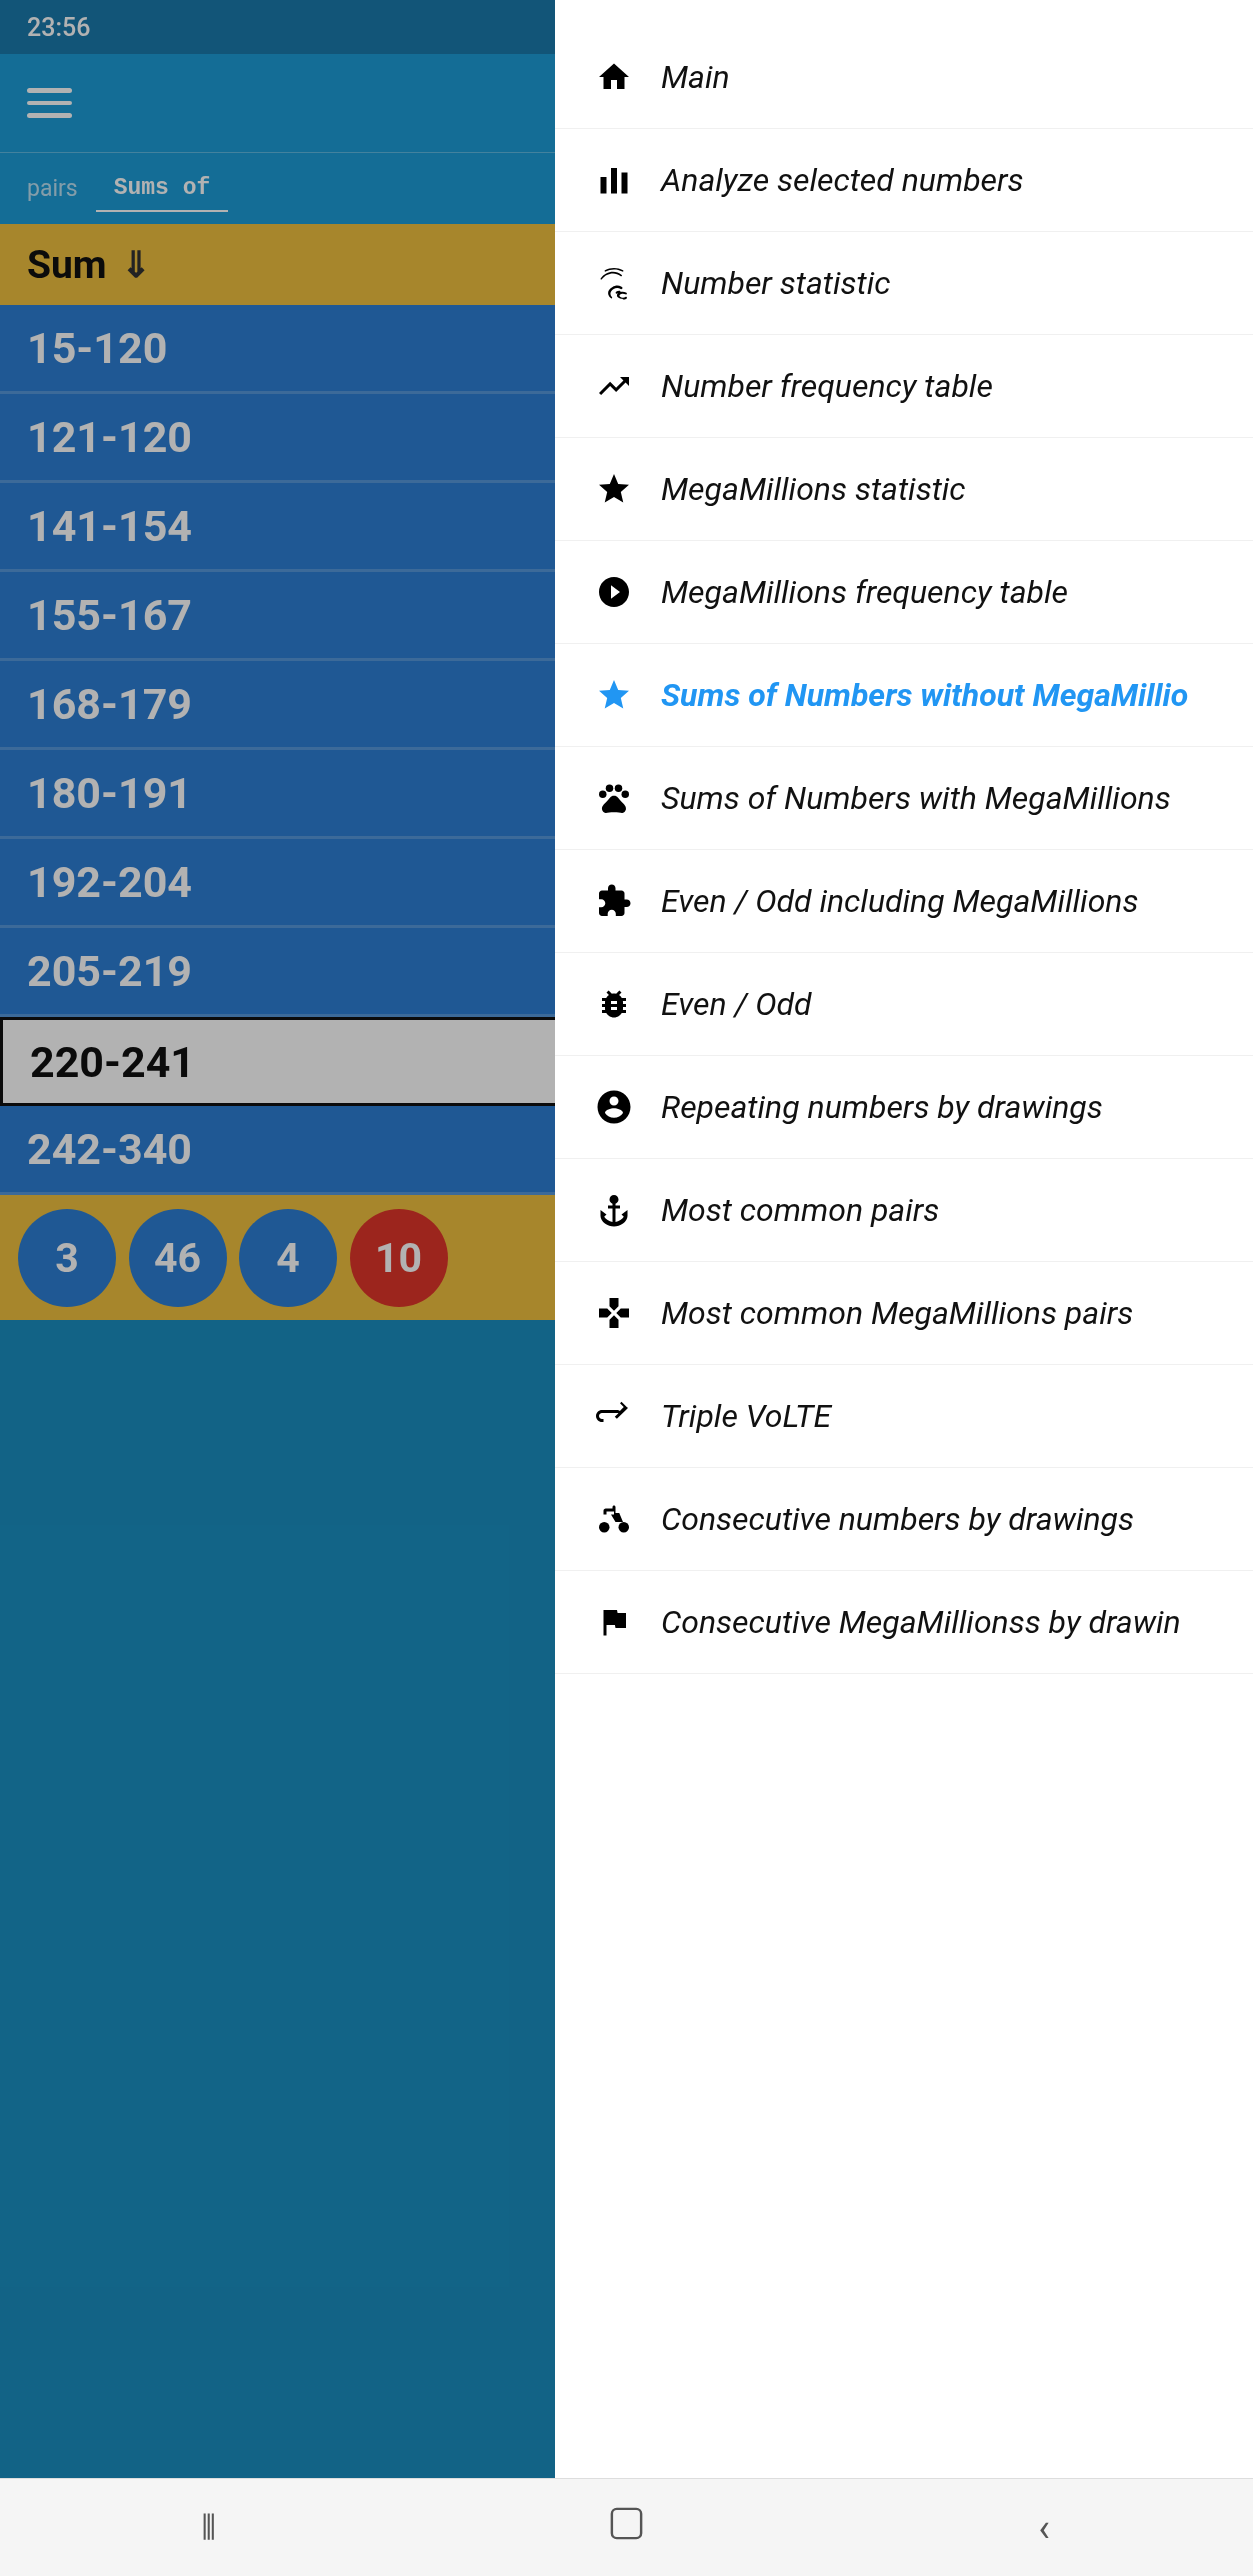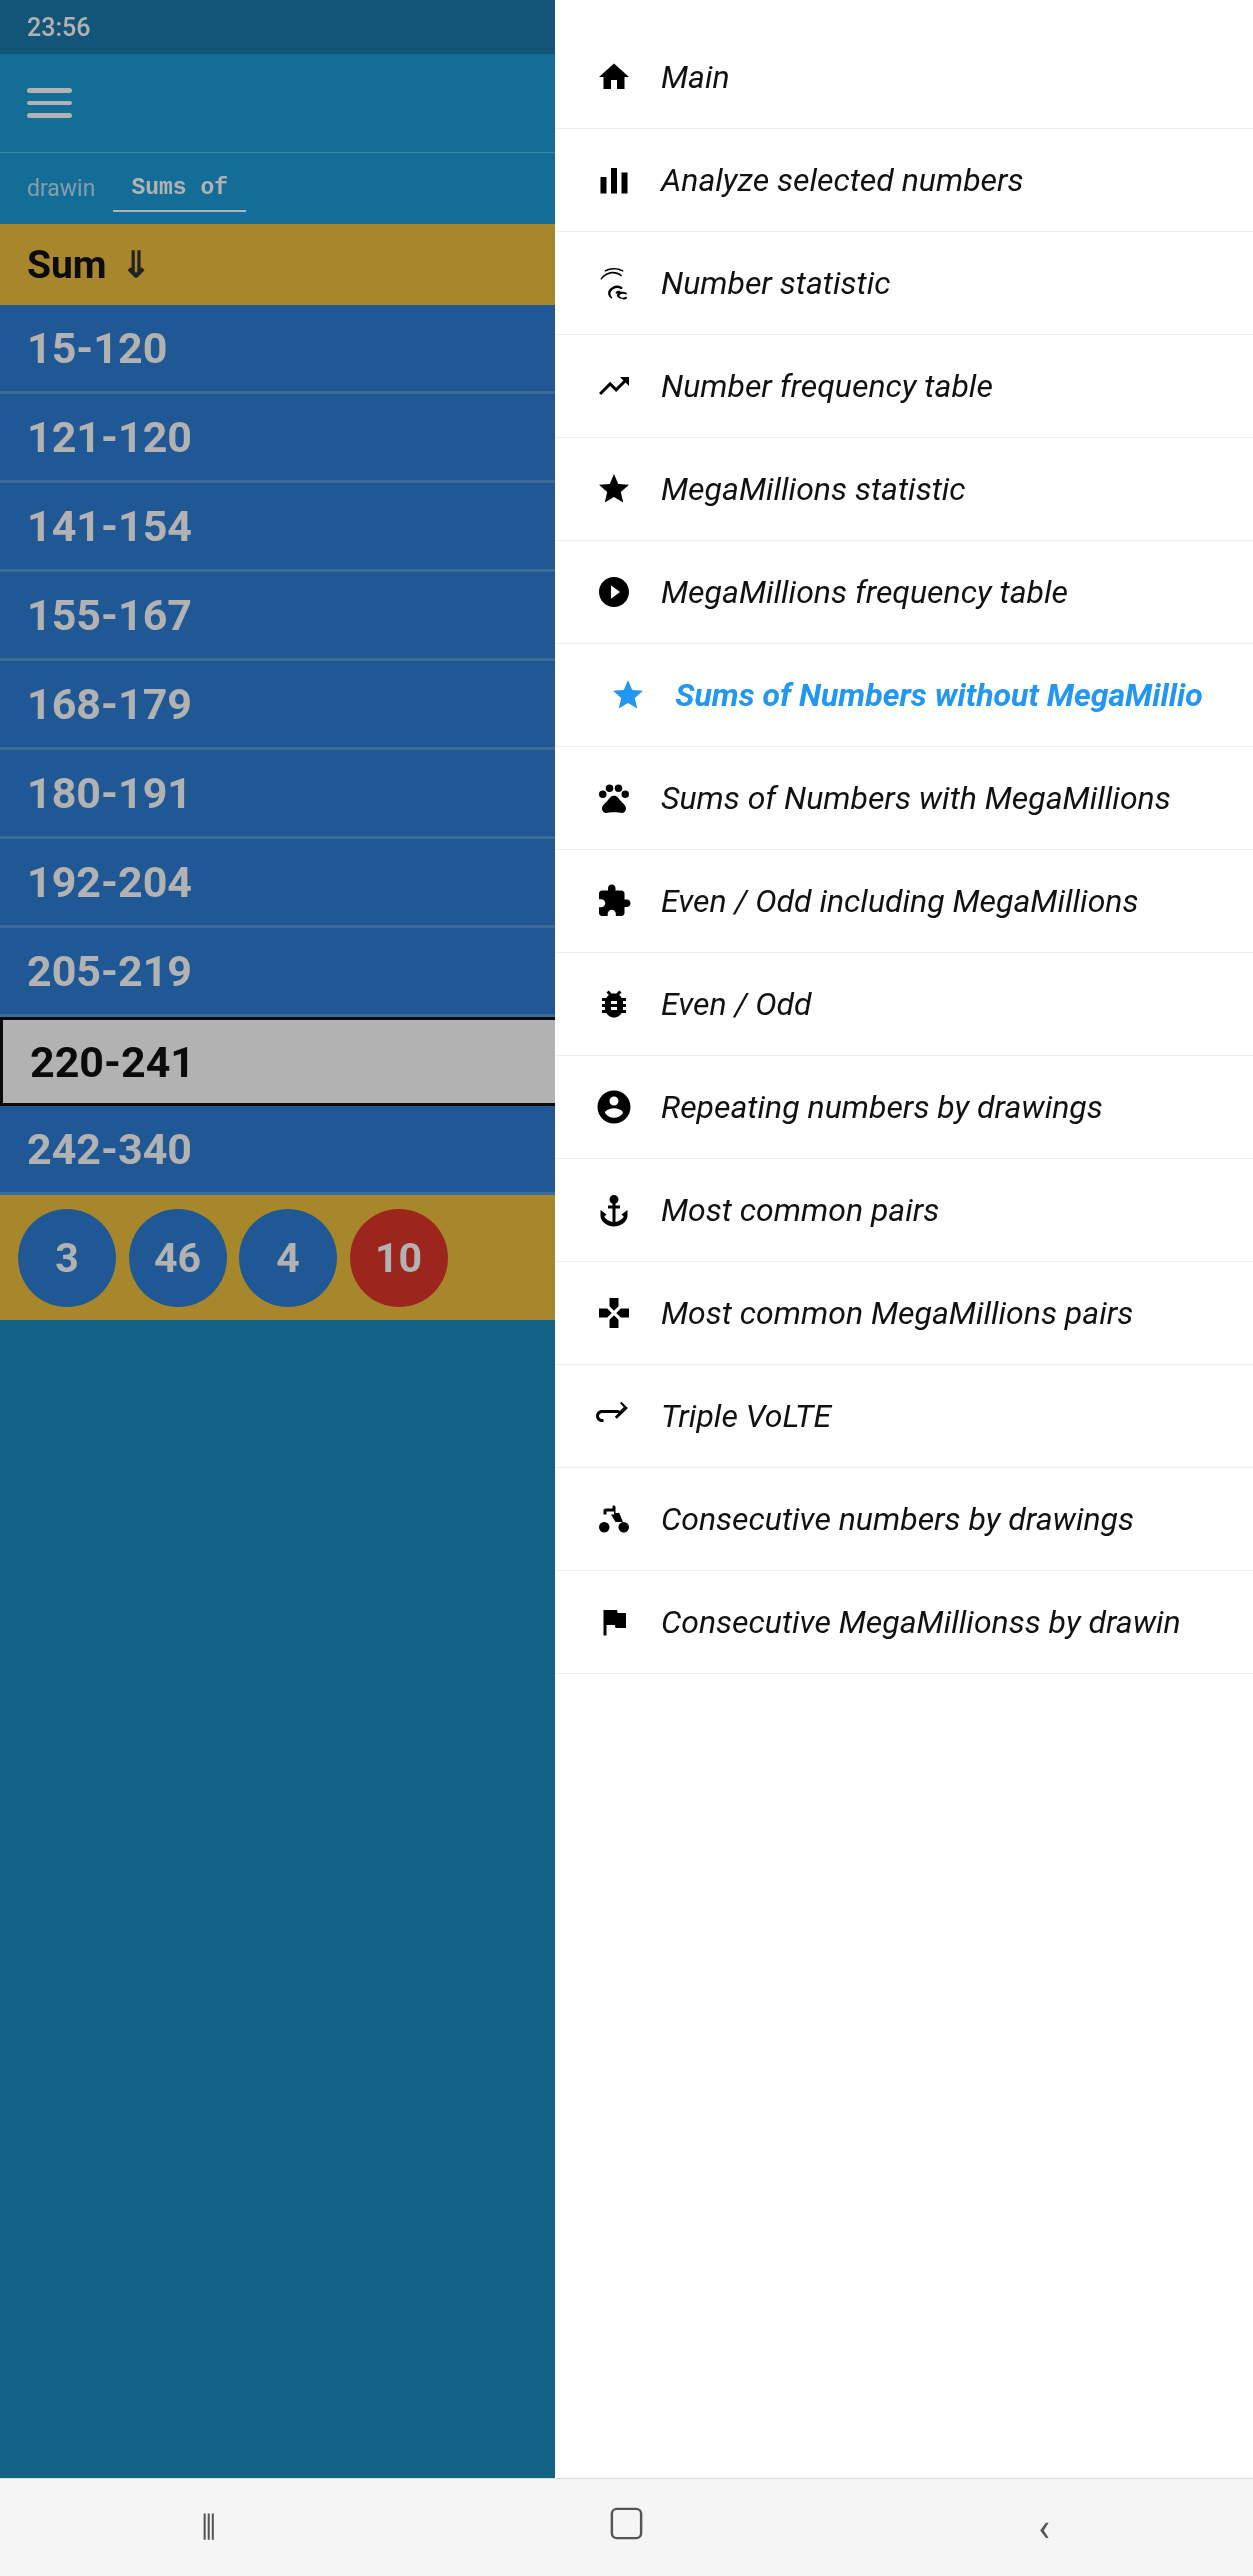--- a/index.html
+++ b/index.html
@@ -183,21 +183,20 @@
       align-items: center;
       padding: 32px 36px;
       font-size: 32px;
       color: #111;
       cursor: pointer;
       border-bottom: 0.9px solid #f0f0f0;
     }
     .drawer-item.active {
       color: #2196F3;
       font-weight: bold;
-      justify-content: center;
     }
 
     .drawer-icon {
       margin-right: 25px;
       font-size: 36px;
       min-width: 45px;
       text-align: center;
       display: flex;
       align-items: center;
       justify-content: center;
@@ -245,21 +244,21 @@
 <div class="app-header">
   <div class="hamburger-icon">
     <span></span>
     <span></span>
     <span></span>
   </div>
 </div>
 
 <div class="tabs-row">
   <div class="tab-item">
-    <span>drawin</span>
+    <span>pairs</span>
   </div>
   <div class="tab-item active">
     <span>Sums of</span>
   </div>
 </div>
 
 <div class="sum-header">
   <span>Sum</span>
   <span class="arrow-down">⇓</span>
 </div>

